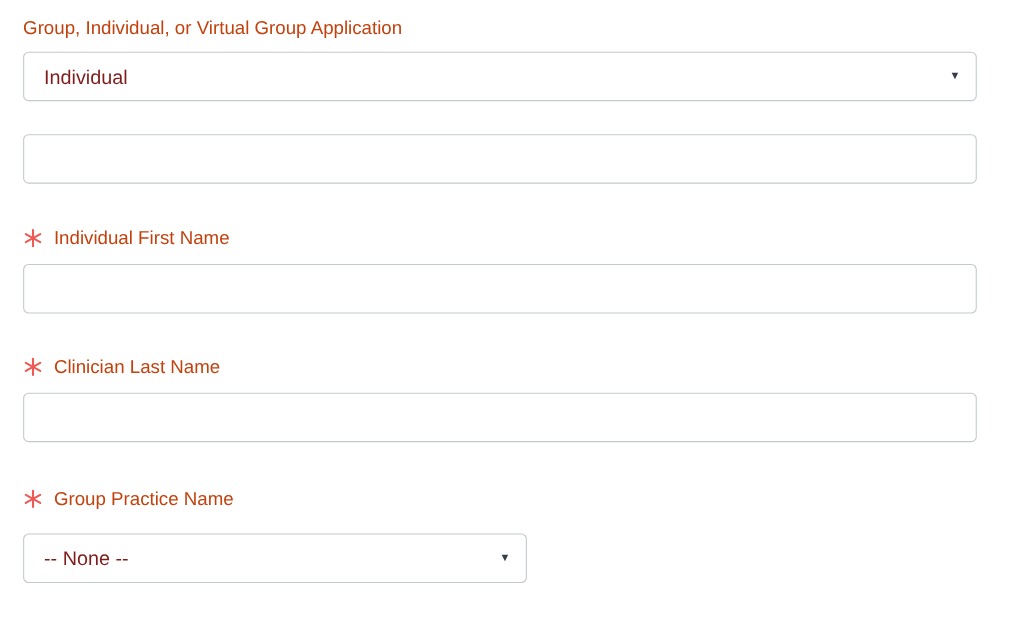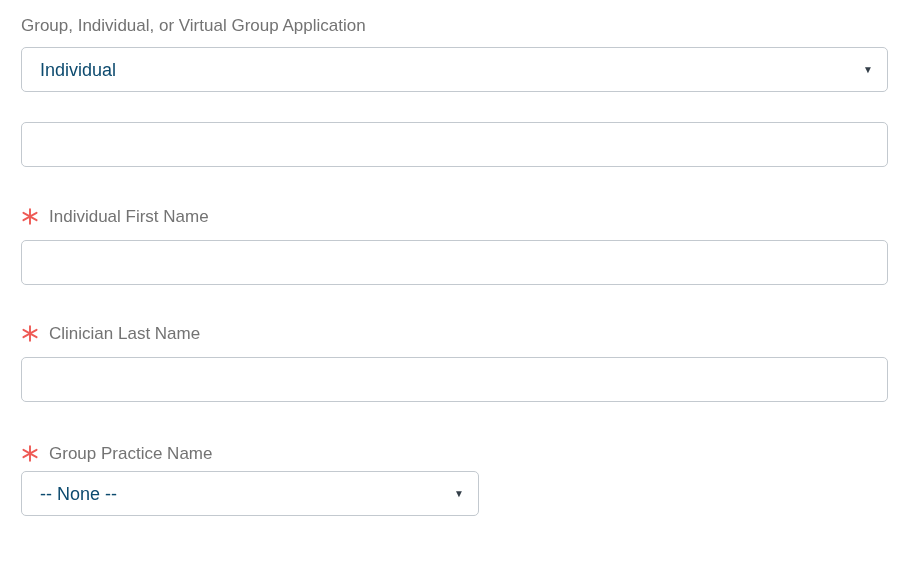--- a/index.html
+++ b/index.html
@@ -25,24 +25,24 @@
   .g5 { margin-top: 40px; }
 
   .field-label {
     display: flex;
     align-items: center;
     gap: 11px;
     height: 23px;
     margin-bottom: 12px;
     font-size: 17px;
     line-height: 23px;
-    color: #737373;
+    color: #c2410c;
   }
   .g1 .field-label { margin-bottom: 10px; }
-  .g5 .field-label { margin-bottom: 6px; align-items: center; }
+  .g5 .field-label { margin-bottom: 20px; align-items: center; }
   .field-label .label-text { white-space: nowrap; }
 
   .asterisk {
     width: 16px;
     height: 19px;
     flex: 0 0 auto;
     margin-left: 1px;
   }
 
   .field-input {
@@ -73,21 +73,21 @@
     appearance: none;
     display: block;
     box-sizing: border-box;
     width: 100%;
     height: 45px;
     border: 1px solid #c3c9cf;
     border-radius: 5px;
     background: #ffffff;
     font-family: "Liberation Sans", "DejaVu Sans", sans-serif;
     font-size: 18px;
-    color: #0c4a6e;
+    color: #7f1d1d;
     padding: 0 40px 0 18px;
     outline: none;
     cursor: pointer;
   }
   .field-select::-ms-expand { display: none; }
 
   .select-arrow {
     position: absolute;
     right: 15px;
     top: 50%;

